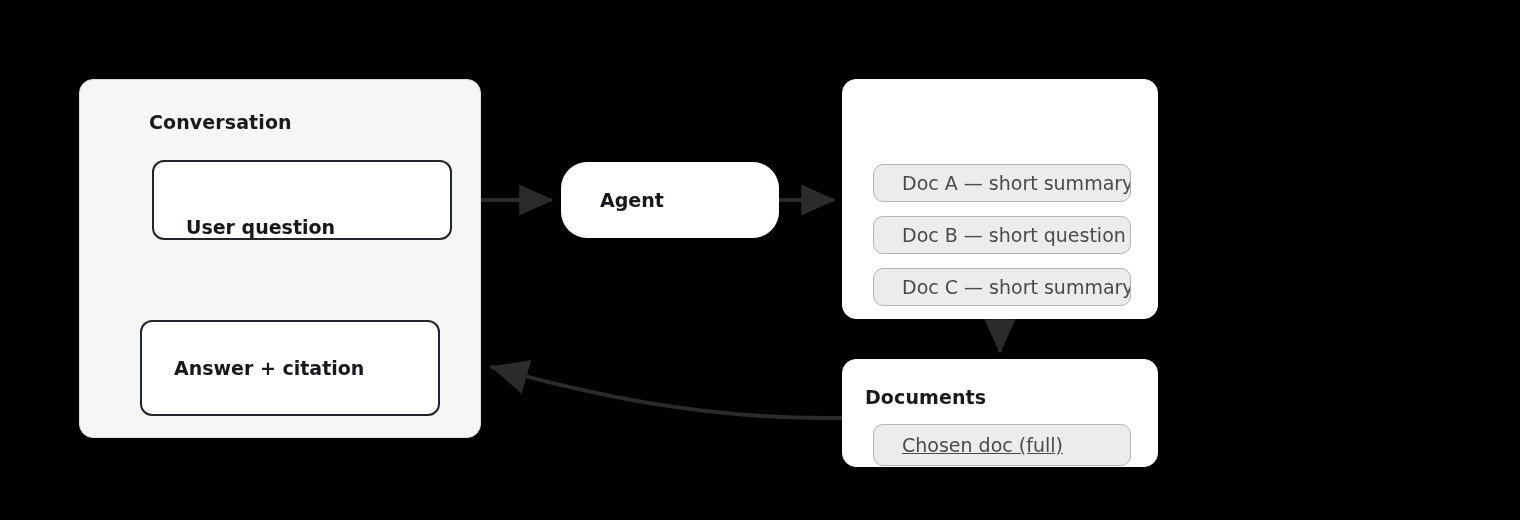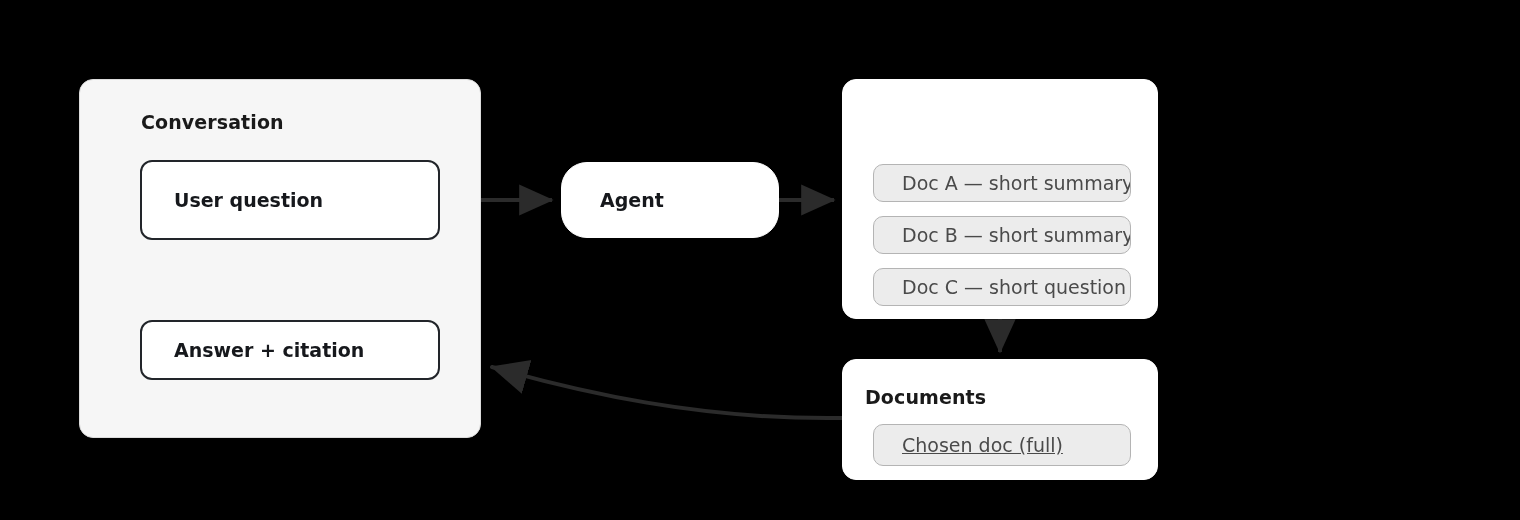--- a/index.html
+++ b/index.html
@@ -37,60 +37,60 @@
     border: 1px solid #dcdcdc;
   }
   #cluster-index {
     left: 842px; top: 79px;
     width: 316px; height: 240px;
     background: #ffffff;
     border: 1px solid #ffffff;
   }
   #cluster-documents {
     left: 842px; top: 359px;
-    width: 316px; height: 121px;
+    width: 316px; height: 108px;
     background: #ffffff;
     border: 1px solid #ffffff;
   }
 
   .cluster-title {
     position: absolute;
     font-size: 19px;
     font-weight: bold;
     color: #1a1a1a;
     letter-spacing: 0.1px;
     white-space: nowrap;
   }
-  #cluster-conversation .cluster-title { left: 61px; top: 31px; }
+  #cluster-conversation .cluster-title { left: 69px; top: 31px; }
   #cluster-index .cluster-title       { left: 22px; top: 30px; }
   #cluster-documents .cluster-title   { left: 22px; top: 26px; }
 
   
   .node {
     position: absolute;
     box-sizing: border-box;
     background: #ffffff;
     border: 2px solid #22252a;
     border-radius: 12px;
     display: flex;
     align-items: center;
     color: #16181c;
     font-size: 19px;
     font-weight: bold;
     white-space: nowrap;
   }
   .node > span { padding-left: 32px; }
 
   #node-user-question {
-    left: 140px; top: 160px;
-    width: 300px; height: 80px;
+    left: 152px; top: 160px;
+    width: 300px; height: 80px; align-items: flex-end;
   }
   #node-answer-citation {
     left: 140px; top: 320px;
-    width: 300px; height: 60px;
+    width: 300px; height: 96px;
   }
   #node-agent {
     left: 561px; top: 162px;
     width: 218px; height: 76px;
     border-width: 1px;
     border-color: #ffffff;
     border-radius: 26px;
   }
   #node-agent > span { padding-left: 38px; }
 
@@ -173,25 +173,25 @@
     <span>Agent</span>
   </div>
 
   <div class="cluster" id="cluster-index">
 
     <div class="pill" id="pill-doc-a">
       <span>Doc A — short summary</span>
     </div>
 
     <div class="pill" id="pill-doc-b">
-      <span>Doc B — short summary</span>
+      <span>Doc B — short question</span>
     </div>
 
     <div class="pill" id="pill-doc-c">
-      <span>Doc C — short question</span>
+      <span>Doc C — short summary</span>
     </div>
   </div>
 
   <div class="cluster" id="cluster-documents">
     <div class="cluster-title">Documents</div>
 
     <div class="pill" id="pill-chosen-doc">
       <span>Chosen doc (full)</span>
     </div>
   </div>

